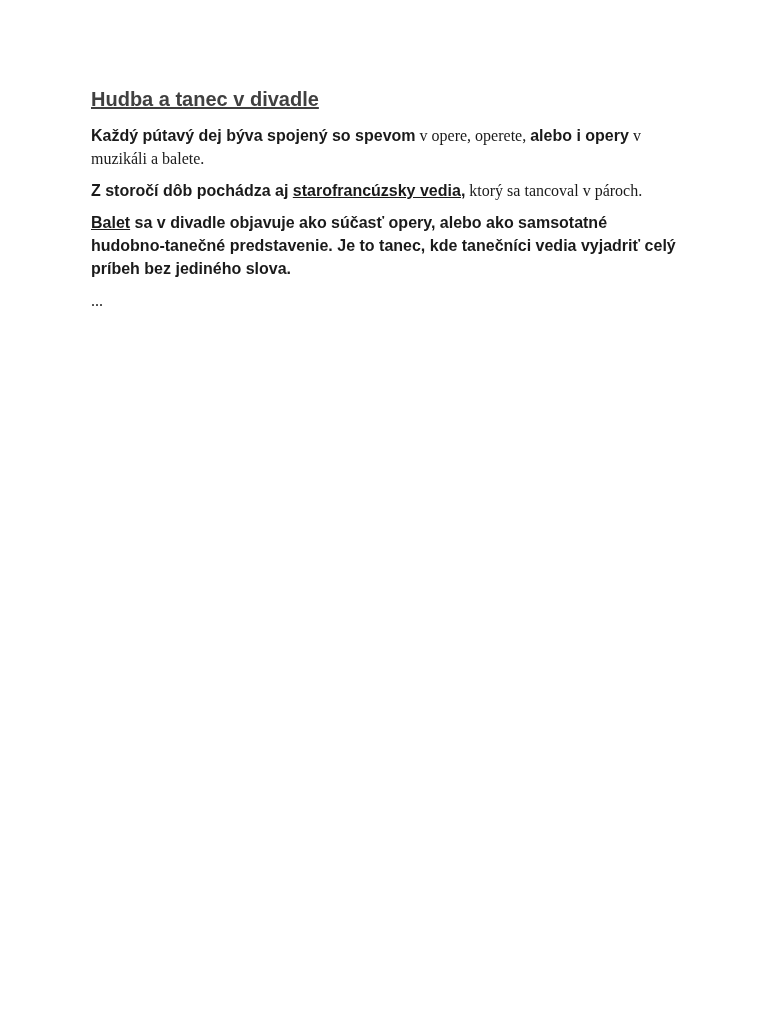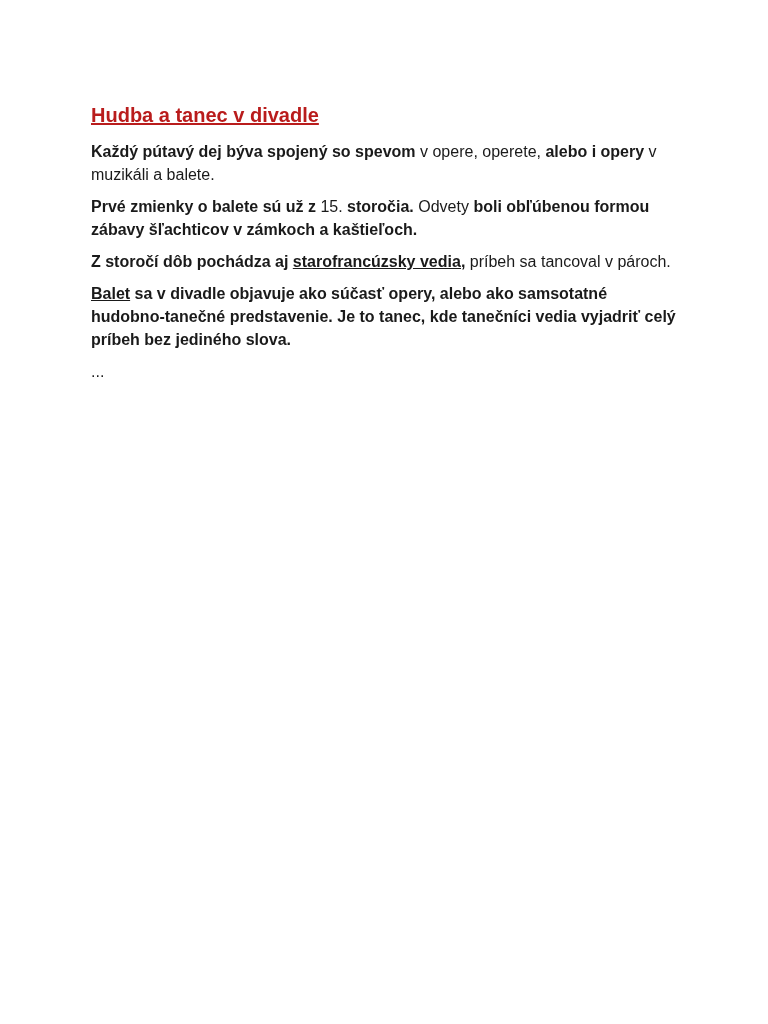--- a/index.html
+++ b/index.html
@@ -19,39 +19,38 @@
     position: absolute;
     left: 91px;
     top: 86px;
     width: 585px;
   }
   .doc-title {
     font-size: 20px;
     line-height: 26px;
     font-weight: 700;
     text-decoration: underline;
-    margin: 16px 0 12px 0;
-    color: #b91c1c;
+    margin: 0 0 12px 0;
+    color: #404040;
   }
   .doc-body p {
     font-size: 16px;
     line-height: 23px;
     margin: 0 0 9px 0;
     white-space: pre-wrap;
     color: #1a1a1a;
   }
   .seg-bold { font-weight: 700; }
-  .seg-regular { font-weight: 400; }
+  .seg-regular { font-weight: 400; font-family: Liberation Serif, serif; }
   .seg-bold-underline { font-weight: 700; text-decoration: underline; }
 </style>
 </head>
 <body>
 
 <div class="doc-page">
   <h1 class="doc-title">Hudba a tanec v divadle</h1>
   <div class="doc-body">
       <p><span class="seg-bold">Každý pútavý dej býva spojený so spevom</span><span class="seg-regular"> v opere, operete, </span><span class="seg-bold">alebo i opery</span><span class="seg-regular"> v muzikáli a balete.</span></p>
-      <p><span class="seg-bold">Prvé zmienky o balete sú už z </span><span class="seg-regular">15. </span><span class="seg-bold">storočia. </span><span class="seg-regular">Odvety </span><span class="seg-bold">boli obľúbenou formou zábavy šľachticov v zámkoch a kaštieľoch.</span></p>
-      <p><span class="seg-bold">Z storočí dôb pochádza aj </span><span class="seg-bold-underline">starofrancúzsky vedia,</span><span class="seg-regular"> príbeh sa tancoval v pároch.</span></p>
+      <p><span class="seg-bold">Z storočí dôb pochádza aj </span><span class="seg-bold-underline">starofrancúzsky vedia,</span><span class="seg-regular"> ktorý sa tancoval v pároch.</span></p>
       <p><span class="seg-bold-underline">Balet</span><span class="seg-bold"> sa v divadle objavuje ako súčasť opery, alebo ako samsotatné hudobno-tanečné predstavenie. Je to tanec, kde tanečníci vedia vyjadriť celý príbeh bez jediného slova.</span></p>
       <p><span class="seg-regular">...</span></p>
     </div>
 </div>
 
 </body></html>

